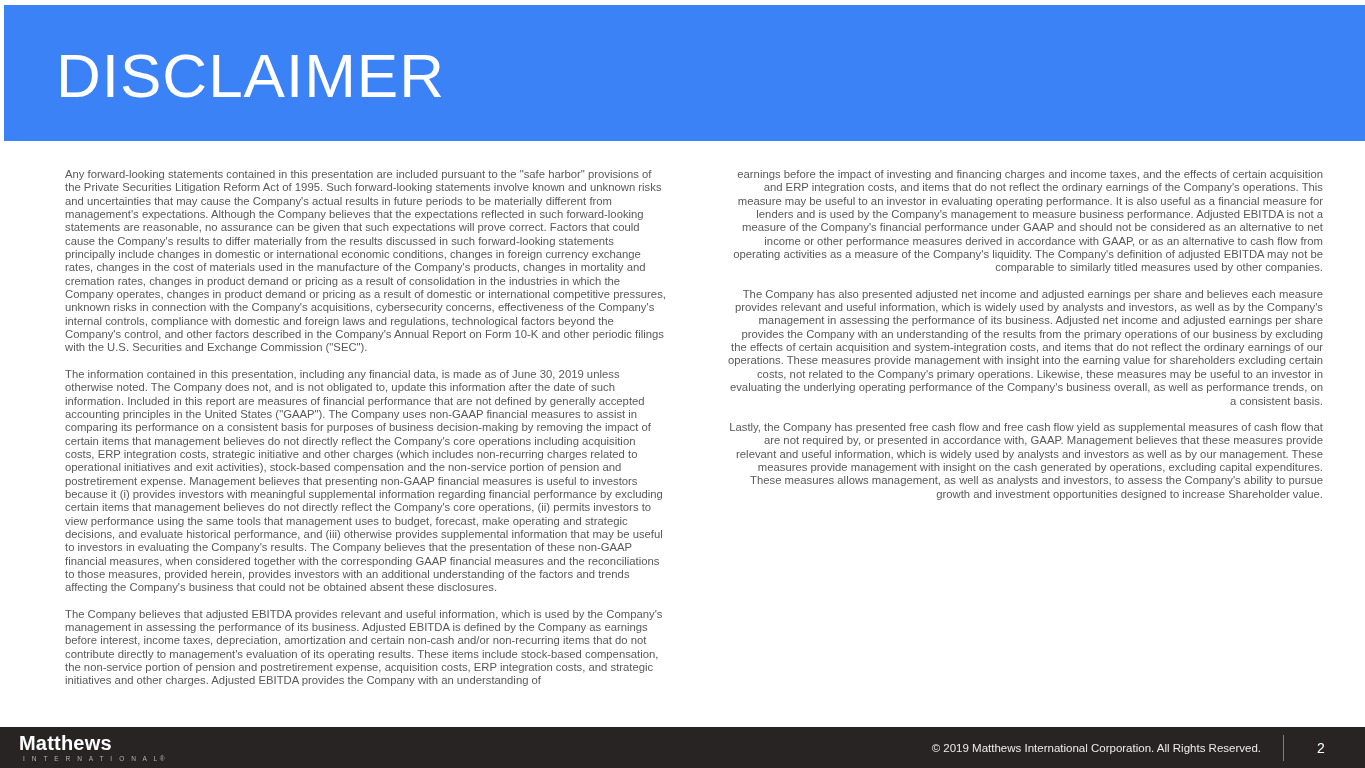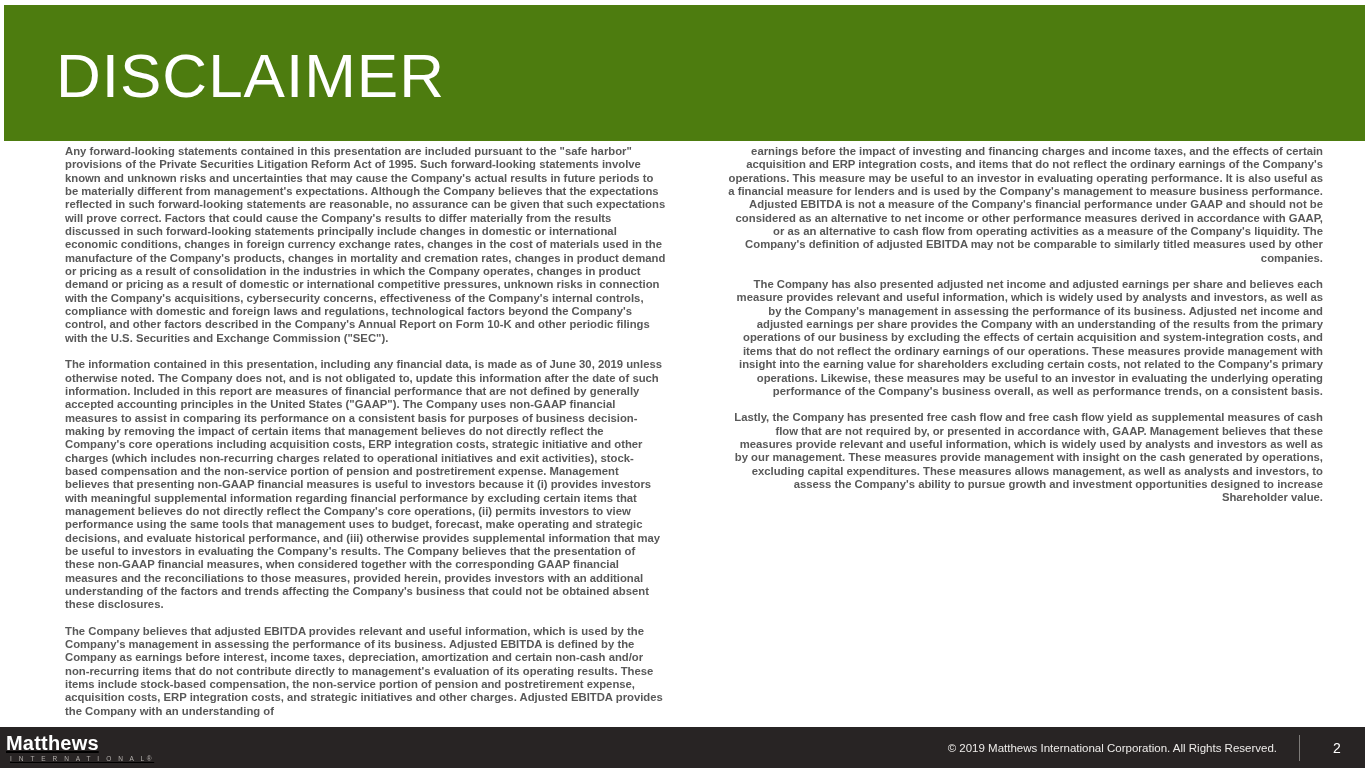--- a/index.html
+++ b/index.html
@@ -15,81 +15,79 @@
     font-family: "Liberation Sans", sans-serif;
   }
 
   
   .banner {
     position: absolute;
     top: 5px;
     left: 4px;
     right: 0;
     height: 136px;
-    background: #4d7c0f;
+    background: #3b82f6;
   }
   .banner h1 {
     margin: 0;
     padding: 40px 0 0 52px;
     color: #ffffff;
     font-size: 62px;
     line-height: 62px;
     font-weight: 400;
     letter-spacing: 1px;
     white-space: nowrap;
   }
 
   
   .col {
     position: absolute;
-    top: 145px;
+    top: 168px;
     color: #595959;
     font-size: 11.3px;
     line-height: 13.35px;
-    font-weight: bold;
   }
   .col-left  { left: 65px;  width: 601px; }
   .col-right { left: 727px; width: 596px; text-align: right; }
   .col p { margin: 0 0 13px 0; }
 
   
   .footer {
     position: absolute;
     left: 0;
     bottom: 0;
     width: 100%;
     height: 41px;
     background: #282424;
   }
   .logo {
     position: absolute;
-    left: 6px;
+    left: 19px;
     top: 6px;
     line-height: 1;
-    text-decoration: underline;
   }
   .logo-main {
     display: block;
     color: #ffffff;
     font-size: 20px;
     font-weight: 700;
     letter-spacing: 0.2px;
   }
   .logo-sub {
     display: block;
     color: #b5b1ae;
     font-size: 6.5px;
     letter-spacing: 2.6px;
     margin-top: 3px;
     padding-left: 4px;
     white-space: nowrap;
   }
   .footer-right {
     position: absolute;
-    right: 0;
+    right: 16px;
     top: 0;
     height: 100%;
     display: flex;
     align-items: center;
     margin-left: 20px;
   }
   .copyright {
     color: #edebe9;
     font-size: 11.5px;
   }

